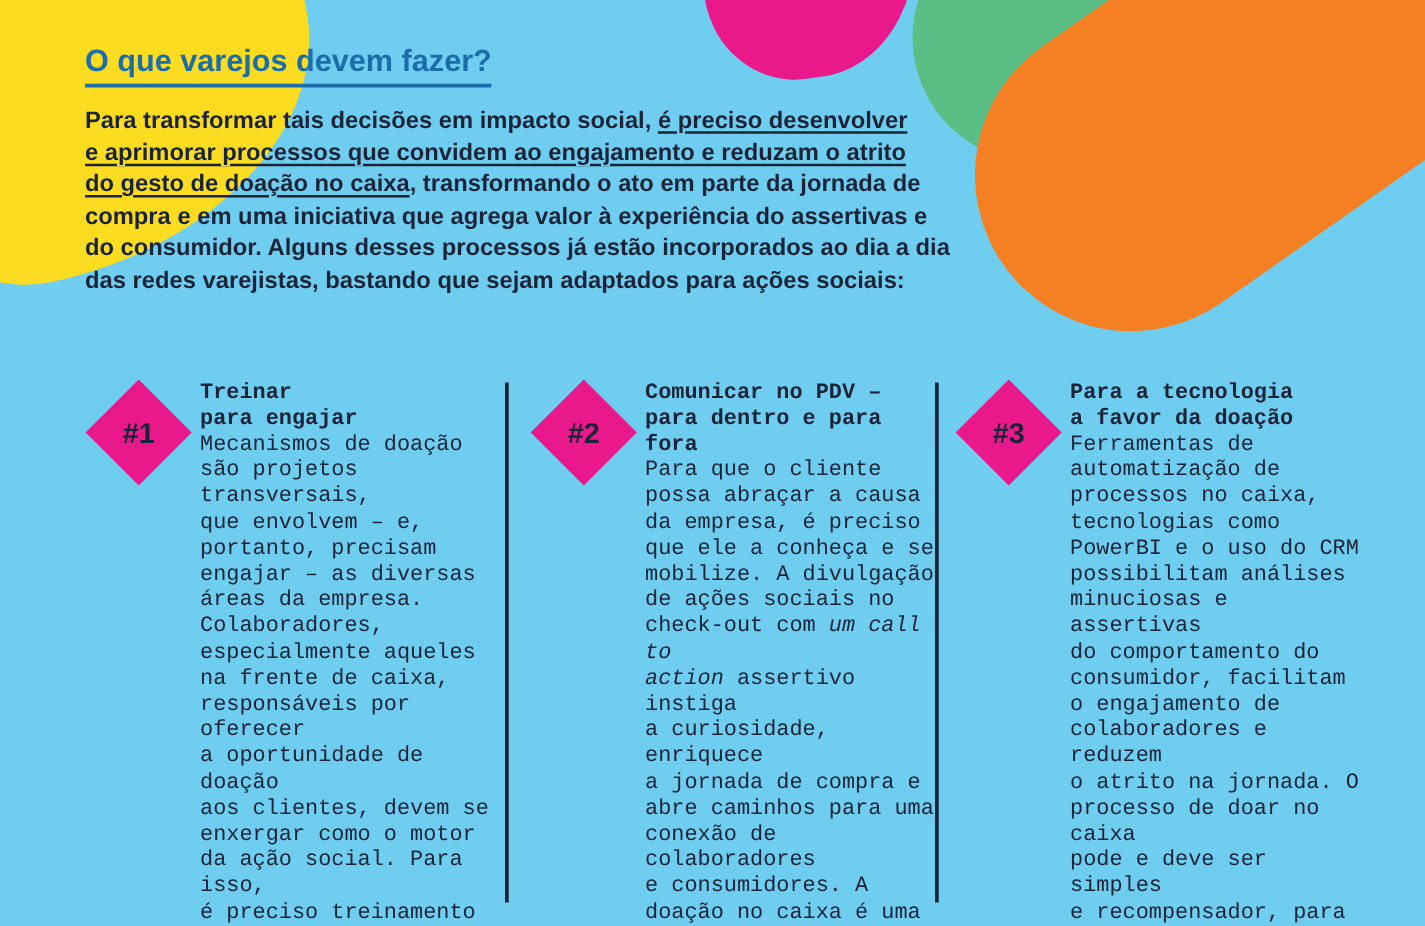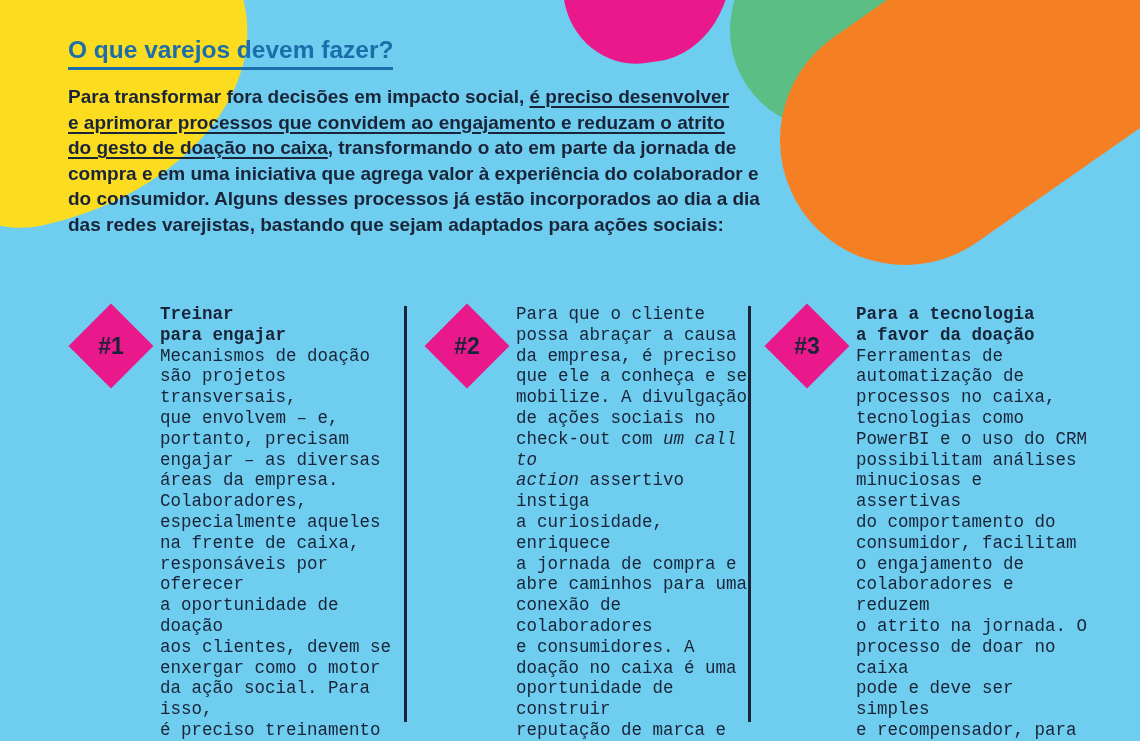--- a/index.html
+++ b/index.html
@@ -132,24 +132,24 @@
 
   <div class="shape shape-pink"></div>
   <div class="shape shape-green"></div>
   <div class="shape shape-orange"></div>
   <div class="shape shape-yellow"></div>
 
   <div class="content">
 
     <h1 class="title">O que varejos devem fazer?</h1>
 
-    <p class="intro"><span>Para transformar fora decisões em impacto social, </span><span class="u">é preciso desenvolver
+    <p class="intro"><span>Para transformar tais decisões em impacto social, </span><span class="u">é preciso desenvolver
 e aprimorar processos que convidem ao engajamento e reduzam o atrito
 do gesto de doação no caixa</span><span>, transformando o ato em parte da jornada de
-compra e em uma iniciativa que agrega valor à experiência do colaborador e
+compra e em uma iniciativa que agrega valor à experiência do assertivas e
 do consumidor. Alguns desses processos já estão incorporados ao dia a dia
 das redes varejistas, bastando que sejam adaptados para ações sociais:</span></p>
 
     <div class="vdivider vdivider-1"></div>
     <div class="vdivider vdivider-2"></div>
 
     <div class="col col-1">
       <div class="badge-box">
         <div class="diamond"></div>
         <span class="badge-label">#1</span>
@@ -177,20 +177,22 @@
 sobre a causa.</span></p>
       </div>
     </div>
 
     <div class="col col-2">
       <div class="badge-box">
         <div class="diamond"></div>
         <span class="badge-label">#2</span>
       </div>
       <div class="col-text">
+        <h2 class="col-heading">Comunicar no PDV –
+para dentro e para fora</h2>
         <p class="col-body"><span>Para que o cliente
 possa abraçar a causa
 da empresa, é preciso
 que ele a conheça e se
 mobilize. A divulgação
 de ações sociais no
 check-out com </span><span class="i">um call to
 action</span><span> assertivo instiga
 a curiosidade, enriquece
 a jornada de compra e

